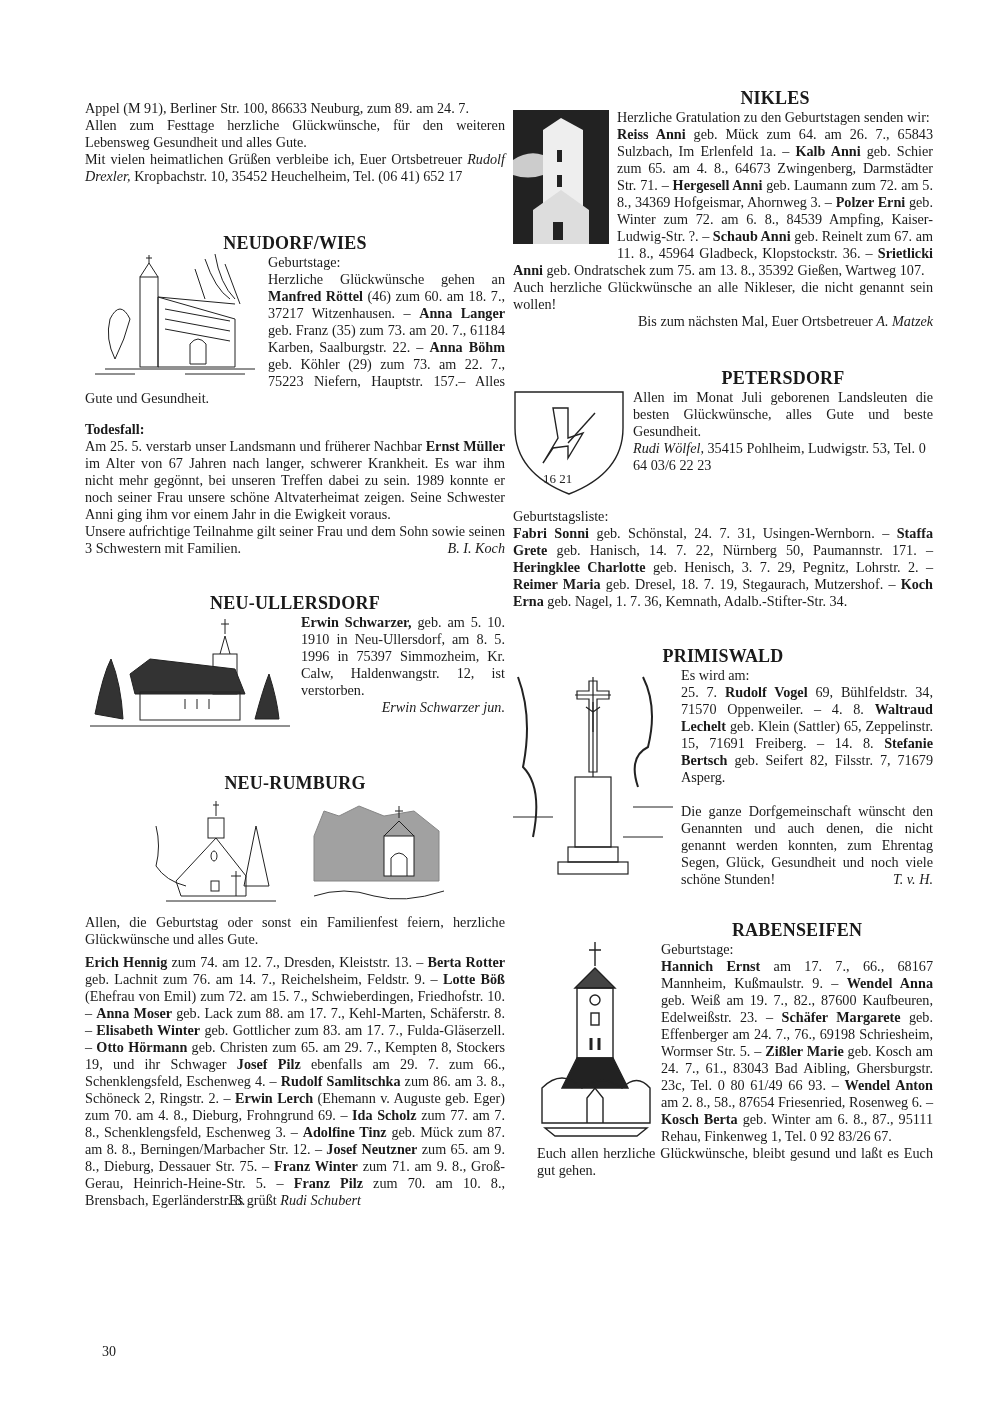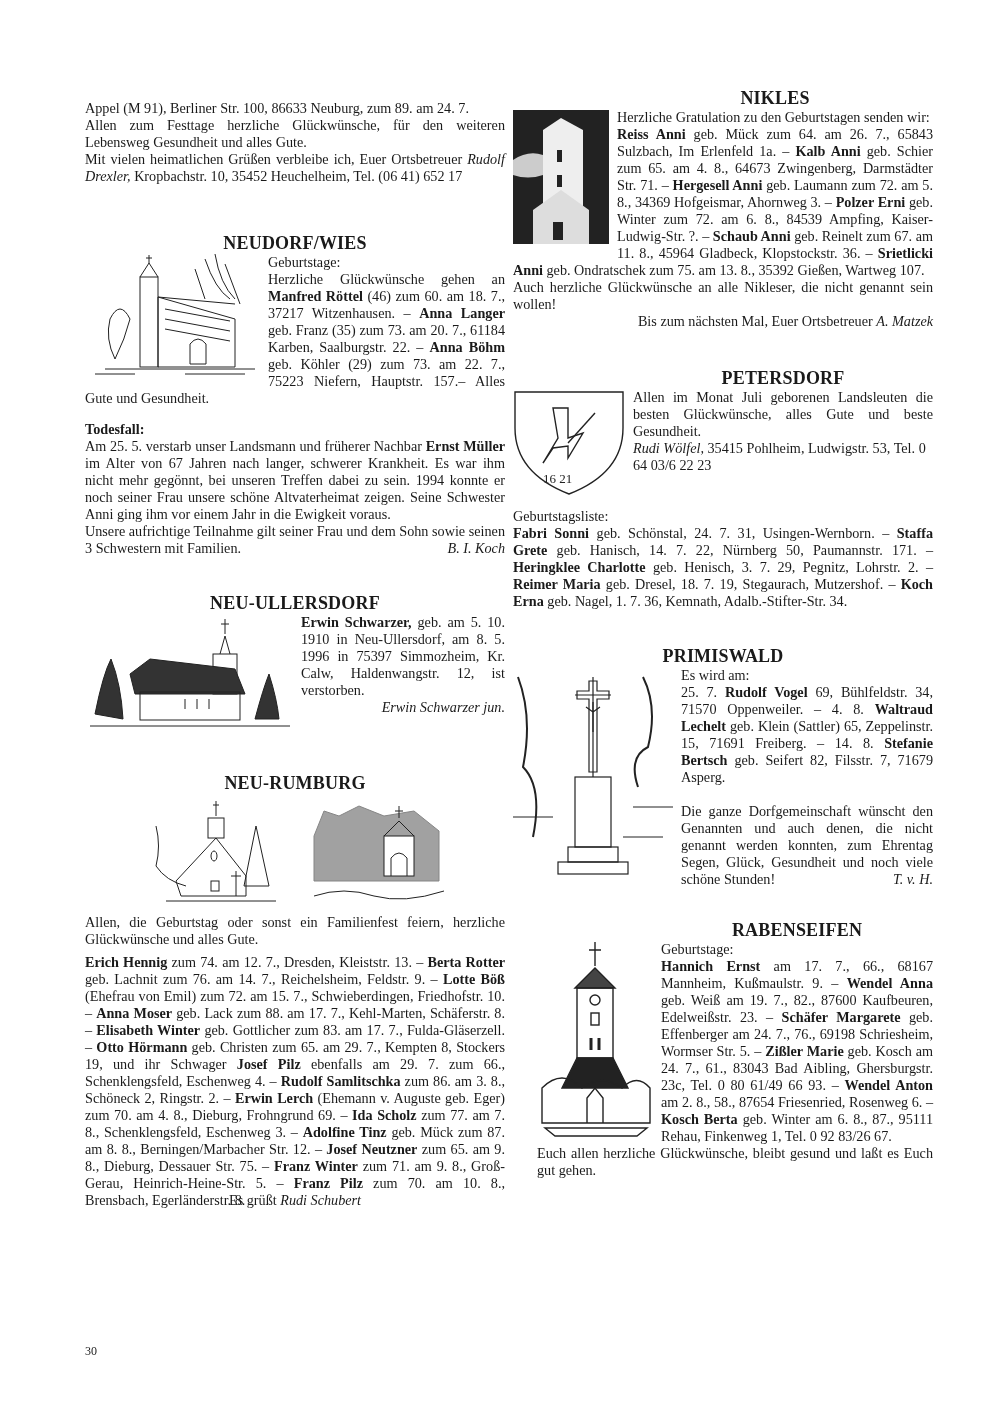--- a/index.html
+++ b/index.html
@@ -9,21 +9,21 @@
   .left{left:85px;top:100px;}
   .right{left:513px;top:90px;}
   p{margin:0;text-align:justify;hyphens:manual;}
   .h{font-weight:bold;text-align:center;font-size:18px;margin:0 0 2px 0;letter-spacing:0.2px;}
   b{font-weight:bold;}
   i{font-style:italic;}
   .sig{text-align:right;}
   .sigline{display:flex;justify-content:space-between;}
   .fig{float:left;margin:0 8px 2px 0;}
   .clear{clear:both;}
-  .pageno{position:absolute;left:85px;top:1343px;font-size:12px;}
+  .pageno{position:absolute;left:102px;top:1343px;font-size:14px;}
   svg{display:block;}
 </style>
 </head>
 <body>
 
 <div class="col left">
 
   <section>
     <p>Appel (M 91), Berliner Str. 100, 86633 Neuburg, zum 89. am 24. 7.</p>
     <p>Allen zum Festtage herzliche Glückwünsche, für den weiteren Lebensweg Gesundheit und alles Gute.</p>
@@ -50,21 +50,21 @@
         </g>
       </svg>
     </div>
     <p style="text-align:left">Geburtstage:</p>
     <p><span>Herzliche Glückwünsche gehen an </span><b>Manfred Röttel</b><span> (46) zum 60. am 18. 7., 37217 Witzenhausen. – </span><b>Anna Langer</b><span> geb. Franz (35) zum 73. am 20. 7., 61184 Karben, Saalburgstr. 22. – </span><b>Anna Böhm</b><span> geb. Köhler (29) zum 73. am 22. 7., 75223 Niefern, Hauptstr. 157.– Alles Gute und Gesundheit.</span></p>
     <div class="clear"></div>
   </section>
 
   <section style="margin-top:14px;">
     <p><b>Todesfall:</b></p>
-    <p><span>Am 25. 5. verstarb unser Landsmann und früherer Nachbar </span><b>Ernst Müller</b><span> im Alter von 67 Jahren nach langer, schwerer Krankheit. Es war ihm nicht mehr gegönnt, bei unseren Treffen dabei zu sein. 1994 konnte er noch seiner Frau unsere schöne Altvaterheimat zeigen. Seine Schwester Anni ging ihm vor einem Jahr in die Ewigkeit voraus.</span></p>
+    <p><span>Am 25. 5. verstarb unser Landsmann und früherer Nachbar </span><b>Ernst Müller</b><span> im Alter von 67 Jahren nach langer, schwerer Krankheit. Es war ihm nicht mehr gegönnt, bei unseren Treffen dabei zu sein. 1989 konnte er noch seiner Frau unsere schöne Altvaterheimat zeigen. Seine Schwester Anni ging ihm vor einem Jahr in die Ewigkeit voraus.</span></p>
     <p style="text-align-last:left"><span>Unsere aufrichtige Teilnahme gilt seiner Frau und dem Sohn sowie seinen 3 Schwestern mit Familien.</span><span style="float:right"><i>B. I. Koch</i></span></p>
     <div class="clear"></div>
   </section>
 
   <section style="margin-top:38px;">
     <div class="h">NEU-ULLERSDORF</div>
     <div class="fig" style="width:208px;height:115px;">
       <svg width="208" height="115" viewBox="0 0 208 115">
         <g stroke="#222" fill="none" stroke-width="1">
           <path d="M5 112 H205"></path>

